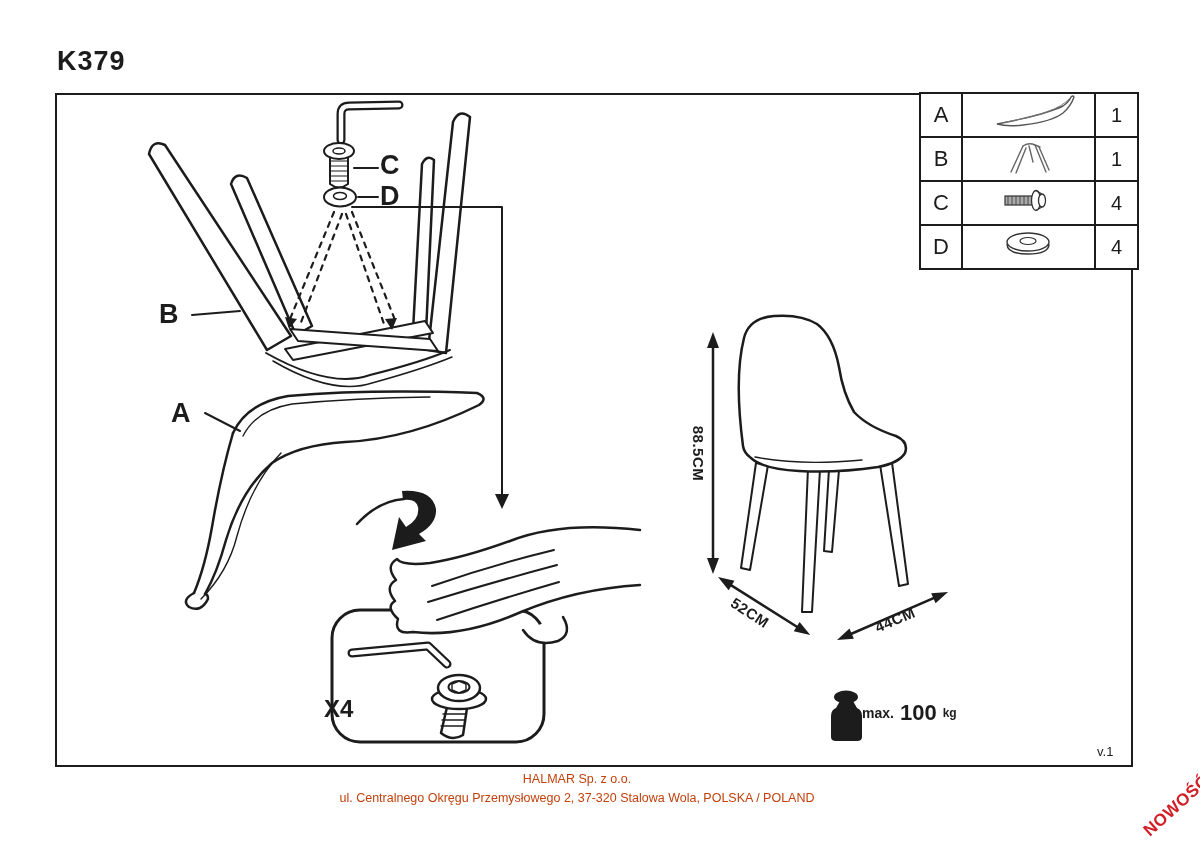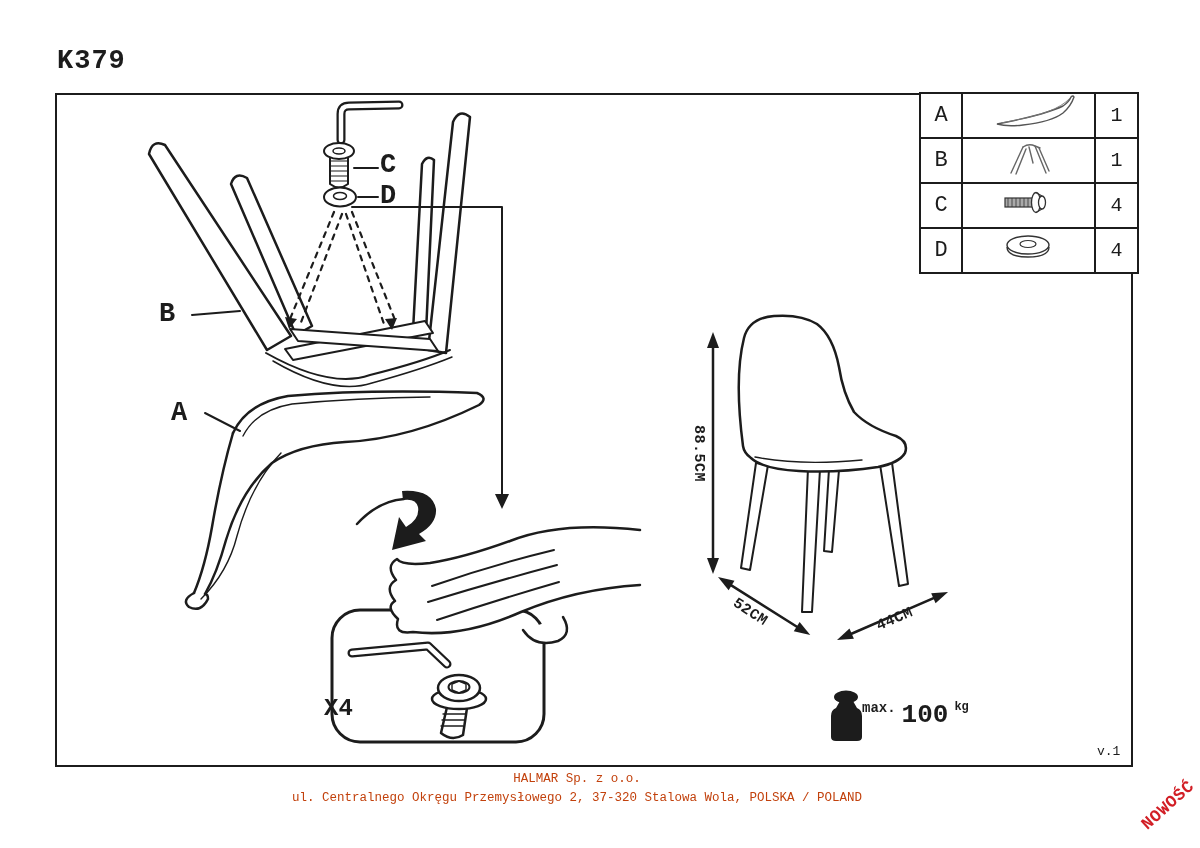--- a/index.html
+++ b/index.html
@@ -1,17 +1,17 @@
 <!DOCTYPE html>
 <html><head>
 <meta charset="utf-8">
 <style>
   html,body{margin:0;padding:0;background:#fff;}
   .page{position:relative;width:1200px;height:848px;background:#fff;overflow:hidden;
-        font-family:Liberation Mono, monospace;color:#1c1c1c;}
+        font-family:Liberation Sans, sans-serif;color:#1c1c1c;}
   .abs{position:absolute;}
   .title{left:57px;top:46px;font-size:27px;font-weight:bold;letter-spacing:1px;}
   .main-border{left:55px;top:93px;width:1078px;height:674px;border:2px solid #1c1c1c;box-sizing:border-box;}
   .art{left:0;top:0;width:1200px;height:848px;pointer-events:none;}
   
   .parts-table{left:919px;top:92px;border-collapse:collapse;background:#fff;}
   .parts-table td{border:2px solid #1c1c1c;text-align:center;vertical-align:middle;padding:0;}
   .pt-letter{width:40px;height:40px;font-size:22px;}
   .pt-icon{width:131px;height:40px;}
   .pt-qty{width:41px;height:40px;font-size:20px;}
@@ -21,23 +21,23 @@
   .lbl-d{left:380px;top:181px;}
   .lbl-b{left:159px;top:299px;}
   .lbl-a{left:171px;top:398px;}
   .lbl-x4{left:324px;top:695px;font-size:24px;font-weight:bold;}
   
   .dim{font-size:15px;font-weight:bold;letter-spacing:0.5px;white-space:nowrap;}
   .dim-h{left:652px;top:445px;width:92px;text-align:center;transform:rotate(90deg);transform-origin:center;}
   .dim-d{left:718px;top:604px;width:64px;text-align:center;transform:rotate(33deg);transform-origin:center;}
   .dim-w{left:863px;top:611px;width:64px;text-align:center;transform:rotate(-23deg);transform-origin:center;}
   
-  .weight-text{left:862px;top:700px;display:flex;align-items:flex-start;gap:6px;}
+  .weight-text{left:862px;top:700px;display:flex;align-items:center;gap:6px;}
   .wt-prefix{font-size:14px;font-weight:bold;}
-  .wt-value{font-size:26px;font-weight:bold;}
+  .wt-value{font-size:22px;font-weight:bold;}
   .wt-unit{font-size:12px;font-weight:bold;}
   
   .footer{left:37px;top:770px;width:1080px;text-align:center;font-size:12.5px;line-height:18.5px;color:#c2410c;}
   .version{left:1097px;top:744px;font-size:13px;}
   .new-badge{left:1136px;top:796px;font-size:17px;font-weight:bold;color:#d21f26;
              transform:rotate(-42deg);transform-origin:center;letter-spacing:0.5px;}
   svg *{vector-effect:none;}
 </style>
 </head>
 <body>

